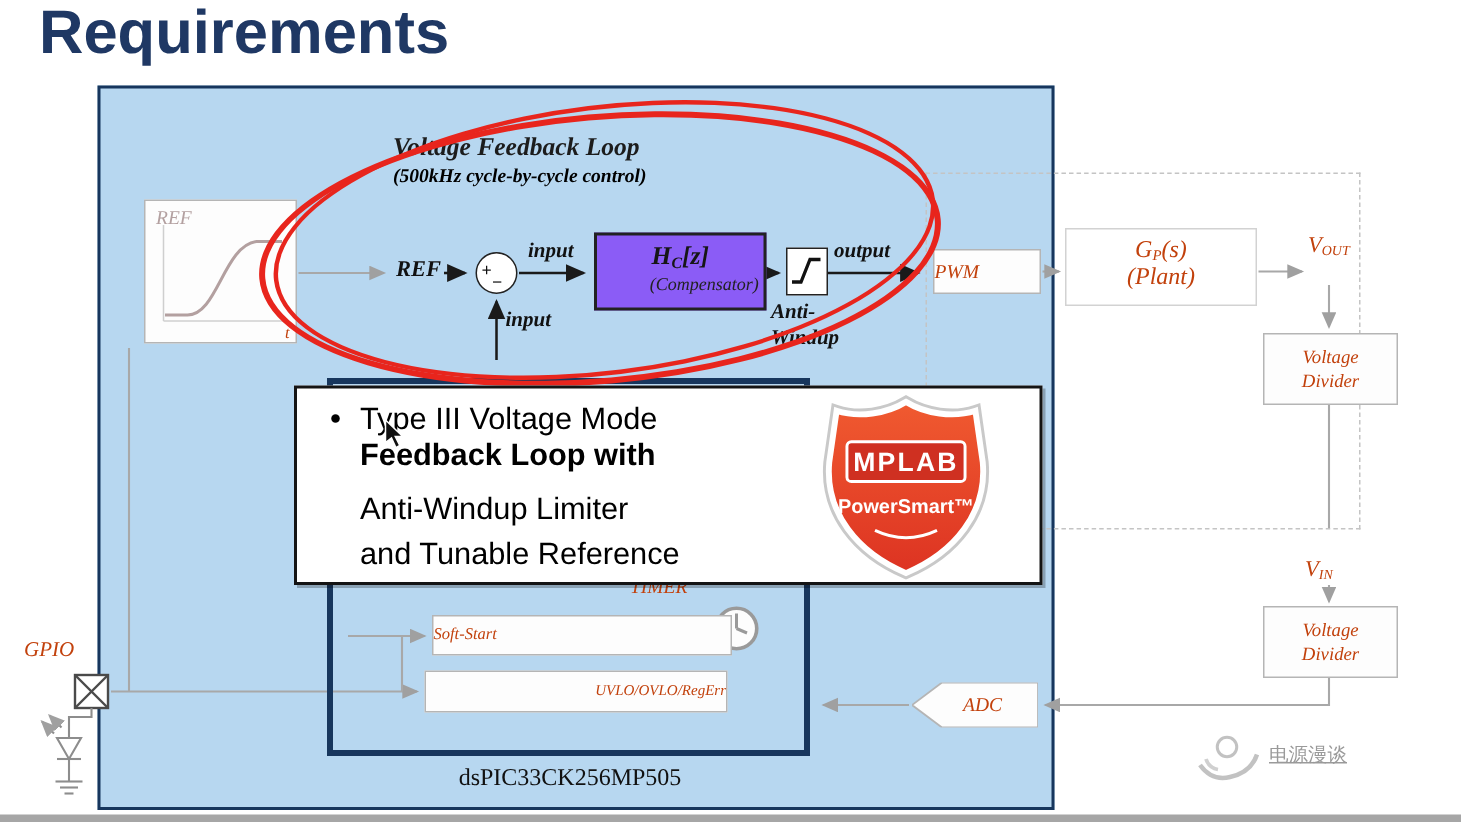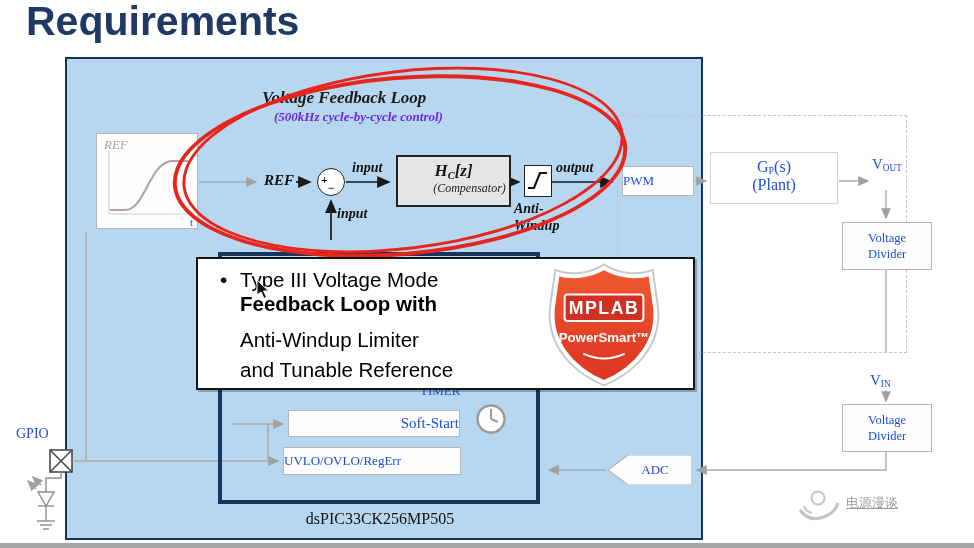--- a/index.html
+++ b/index.html
@@ -9,42 +9,42 @@
   .serif{font-family:"Liberation Serif",serif;}
   .it{font-style:italic;}
   .bold{font-weight:bold;}
   .pinkgray{color:#b3a0a0;}
 
   #page-title{left:26px;top:-2px;font-size:41px;font-weight:bold;color:#1f3864;letter-spacing:0px;}
 
   #panel{left:65px;top:57px;width:638px;height:483px;background:#b7d7f0;border:2px solid #17365d;box-sizing:border-box;z-index:0;}
 
   .faded-box{background:#fdfdfd;border:1px solid #b5b5b5;box-sizing:border-box;z-index:2;}
-  .faded-label{color:#1d4ed8;font-family:"Liberation Serif",serif;}
+  .faded-label{color:#c2410c;font-family:"Liberation Serif",serif;font-style:italic;}
 
   #connector-layer{left:0;top:0;width:974px;height:548px;z-index:1;pointer-events:none;}
 
   #ref-ramp-block{left:96px;top:133px;width:102px;height:96px;}
   #mcu-outline{left:218px;top:252px;width:322px;height:252px;border:4px solid #17365d;box-sizing:border-box;background:transparent;z-index:2;}
 
   #loop-title{left:262px;top:88px;font-size:17px;color:#1c1c1c;z-index:3;}
-  #loop-subtitle{left:262px;top:109px;font-size:13px;color:#6d28d9;z-index:3;margin-left:12px;}
+  #loop-subtitle{left:262px;top:109px;font-size:13px;color:#000000;z-index:3;}
   #ref-signal-label{left:264px;top:172px;font-size:15px;color:#111;z-index:3;}
   #error-label{left:352px;top:160px;font-size:14px;color:#111;z-index:3;}
   #output-label{left:556px;top:160px;font-size:14px;color:#111;z-index:3;}
   #input-label{left:337px;top:206px;font-size:14px;color:#111;z-index:3;}
   #antiwindup-label{left:514px;top:200px;font-size:14px;line-height:17px;color:#111;z-index:3;}
 
   #summing-junction{left:317px;top:168px;width:28px;height:28px;border:1.7px solid #222;border-radius:50%;
     background:#fff;box-sizing:border-box;z-index:2;}
   #summing-junction .sign{position:absolute;font-family:"Liberation Serif",serif;font-weight:bold;font-size:12px;color:#111;}
   #plus-sign{left:3px;top:4px;}
   #minus-sign{left:10px;top:12px;}
 
-  #compensator-block{left:396px;top:155px;width:115px;height:52px;background:#e5e5e5;border:2px solid #222;
+  #compensator-block{left:396px;top:155px;width:115px;height:52px;background:#8b5cf6;border:2px solid #222;
     box-sizing:border-box;text-align:center;z-index:2;}
   #comp-title{font-size:17px;font-weight:bold;font-style:italic;font-family:"Liberation Serif",serif;color:#161616;margin-top:4px;}
   #comp-caption{font-size:12px;font-style:italic;font-family:"Liberation Serif",serif;color:#222;margin-left:32px;}
   .sub{font-size:0.62em;vertical-align:-0.25em;}
 
   #limiter-block{left:524px;top:165px;width:28px;height:32px;background:#fff;border:1.7px solid #222;box-sizing:border-box;z-index:2;}
 
   #pwm-block{left:622px;top:166px;width:72px;height:30px;line-height:28px;font-size:13px;}
   #plant-block{left:710px;top:152px;width:128px;height:52px;border:1px solid #d2d2d2;background:#fff;box-sizing:border-box;text-align:center;z-index:2;}
   #plant-title{font-size:16px;margin-top:5px;}
@@ -54,22 +54,22 @@
   #vout-label{left:872px;top:156px;font-size:15px;z-index:2;}
   #vin-label{left:870px;top:372px;font-size:15px;z-index:2;}
   .divider-box{width:90px;height:48px;text-align:center;font-size:12.5px;line-height:16px;padding-top:7px;}
   #voltage-divider-top{left:842px;top:222px;}
   #voltage-divider-bottom{left:842px;top:404px;}
 
   #adc-block{left:608px;top:455px;width:84px;height:30px;z-index:2;}
   #adc-label{left:608px;top:455px;width:84px;height:32px;line-height:29px;text-align:center;padding-left:10px;font-size:13px;box-sizing:border-box;z-index:3;}
 
   #timer-label{left:420px;top:383px;font-size:13px;z-index:3;}
-  #soft-start-block{left:288px;top:410px;width:172px;height:27px;text-align:right;line-height:25px;font-size:15px;}
-  #uvlo-block{left:283px;top:447px;width:178px;height:28px;text-align:left;line-height:26px;font-size:13px;}
+  #soft-start-block{left:288px;top:410px;width:200px;height:27px;text-align:left;line-height:25px;font-size:11px;}
+  #uvlo-block{left:283px;top:447px;width:202px;height:28px;text-align:right;line-height:26px;font-size:10px;}
   #gpio-label{left:16px;top:426px;font-size:14px;z-index:2;}
   #chip-label{left:230px;top:510px;width:300px;text-align:center;font-family:"Liberation Serif",serif;
      font-size:16px;color:#111;z-index:2;}
 
   .pen-ellipse{border:4px solid #e8251d;border-radius:50%;background:transparent;z-index:4;}
   #pen-ellipse-1{left:172px;top:76px;width:448px;height:172px;transform:rotate(-5deg);}
   #pen-ellipse-2{left:181px;top:70px;width:438px;height:174px;transform:rotate(-7deg);border-width:3px;}
 
   #callout-box{left:196px;top:257px;width:499px;height:133px;background:#fff;border:2.5px solid #141414;
      box-sizing:border-box;z-index:6;box-shadow:2px 2px 0 rgba(0,0,0,0.25);}

